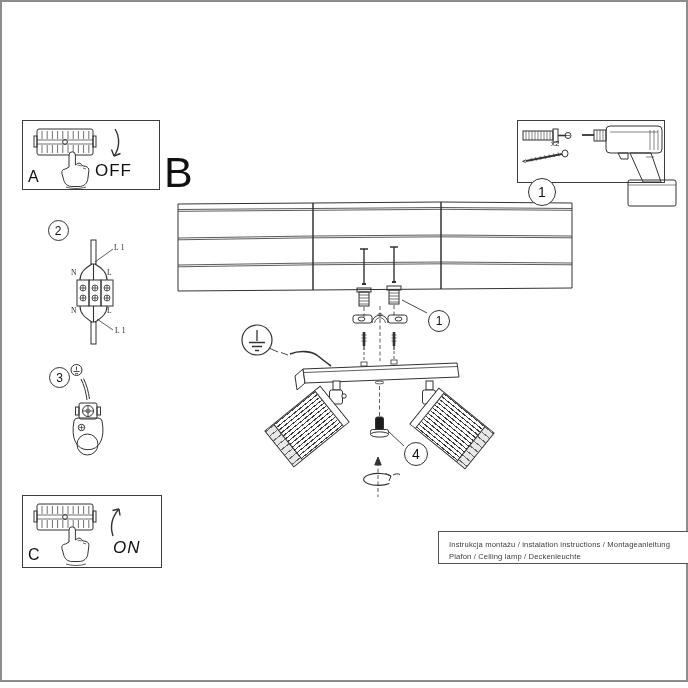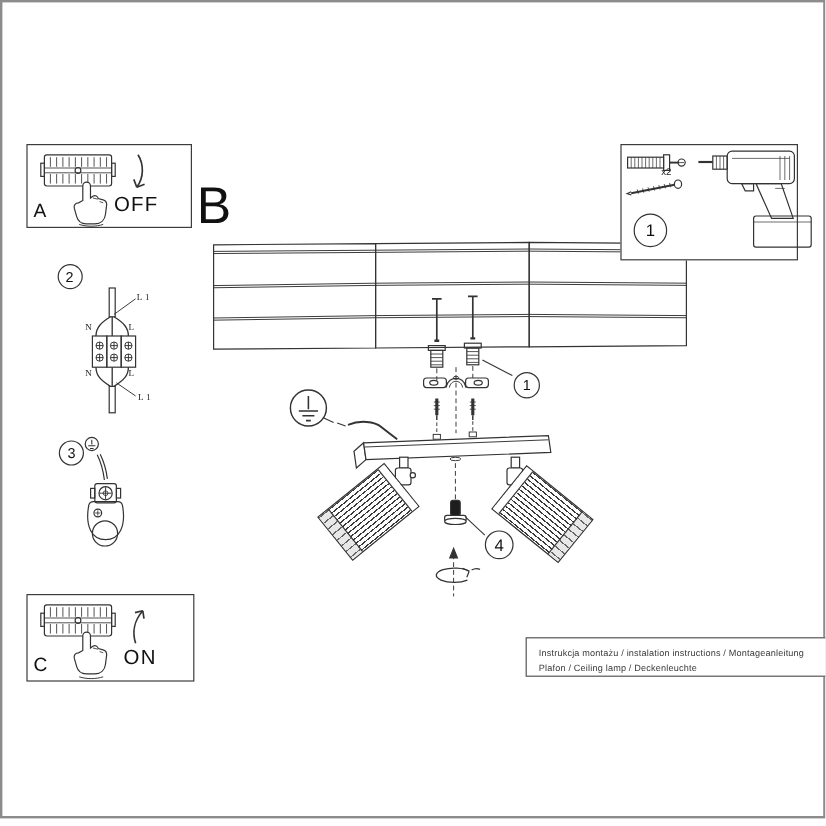--- a/index.html
+++ b/index.html
@@ -4,21 +4,21 @@
 <style>
   html,body{margin:0;padding:0;background:#fff;}
   .sheet{position:relative;width:688px;height:688px;background:#fff;overflow:hidden;
          font-family:"Liberation Sans",sans-serif;color:#222;}
   .page-edge{position:absolute;left:0;top:0;width:684px;height:678px;border:2px solid #8c8c8c;z-index:0;}
   svg{position:absolute;overflow:visible;}
   .mainart{left:0;top:0;z-index:1;}
   .box{position:absolute;background:#fff;border:1px solid #3c3c3c;z-index:2;box-sizing:border-box;}
   .panel-a{left:22px;top:120px;width:138px;height:70px;}
   .panel-c{left:22px;top:495px;width:140px;height:73px;}
-  .panel-tools{left:517px;top:120px;width:148px;height:97px;}
+  .panel-tools{left:517px;top:120px;width:148px;height:63px;}
   .footer-box{left:438px;top:531px;width:262px;height:33px;border:1px solid #555;}
   .corner-letter{position:absolute;left:5px;bottom:3px;font-size:16px;color:#111;}
   .state-label{position:absolute;font-size:17px;letter-spacing:1px;color:#111;text-align:right;}
   .big-letter{position:absolute;left:164px;top:151px;font-size:43px;line-height:43px;color:#111;z-index:3;}
   .circ{position:absolute;border:1.2px solid #333;border-radius:50%;background:#fff;
         display:flex;align-items:center;justify-content:center;z-index:3;color:#111;}
   .wlabel{position:absolute;font-size:7.5px;color:#222;z-index:3;letter-spacing:.3px;font-family:Liberation Serif, serif;}
   .x2{position:absolute;left:33px;top:18px;font-size:8px;color:#222;}
   .footer-text{padding:7px 6px 0 10px;font-size:7.6px;line-height:11.5px;color:#3a3a3a;letter-spacing:.15px;}
   .head{position:absolute;width:72px;height:47px;box-sizing:border-box;border:1.4px solid #333;z-index:2;
@@ -222,21 +222,21 @@
           <path d="M46,46 v-12 a3.2,3.2 0 0 1 6.4,0 v10 l2,-1.5 c2,-1 4,0 4.5,2 l4,1 c2,.5 3,2 3,4 l-1,8 c-.5,5 -4,8 -9,8 h-7 c-4,0 -7,-2.5 -8,-6 l-2,-7 c-.6,-2.6 1,-4.5 3.6,-4.5 z" fill="#fff"></path>
           <path d="M54.5,44 l4,1 M60,47 l3,1" stroke-width=".7"></path>
           <path d="M43,68 c6,2 14,2 20,0" stroke-width=".8"></path>
         </g>
         <g stroke-width="1.4">
           <path d="M90,40 c-3,-9 -1,-19 6,-27"></path>
           <path d="M96,13 l-6.5,1.5 M96,13 l1,6.5"></path>
         </g>
       </g>
     </svg>
-    <span class="state-label" style="left:80px;top:42px;">ON</span>
+    <span class="state-label" style="left:90px;top:42px;font-style:italic;">ON</span>
     <span class="corner-letter">C</span>
   </div>
 
   <div class="box panel-tools">
     <svg width="148" height="87" viewBox="0 0 148 87">
       <g stroke="#333" stroke-width="1" fill="none">
         <g>
           <rect x="5" y="10" width="30" height="9"></rect>
           <path d="M8,10 v9 M11,10 v9 M14,10 v9 M17,10 v9 M20,10 v9 M23,10 v9 M26,10 v9 M29,10 v9 M32,10 v9" stroke-width=".6"></path>
           <rect x="35" y="8" width="5" height="13"></rect>

